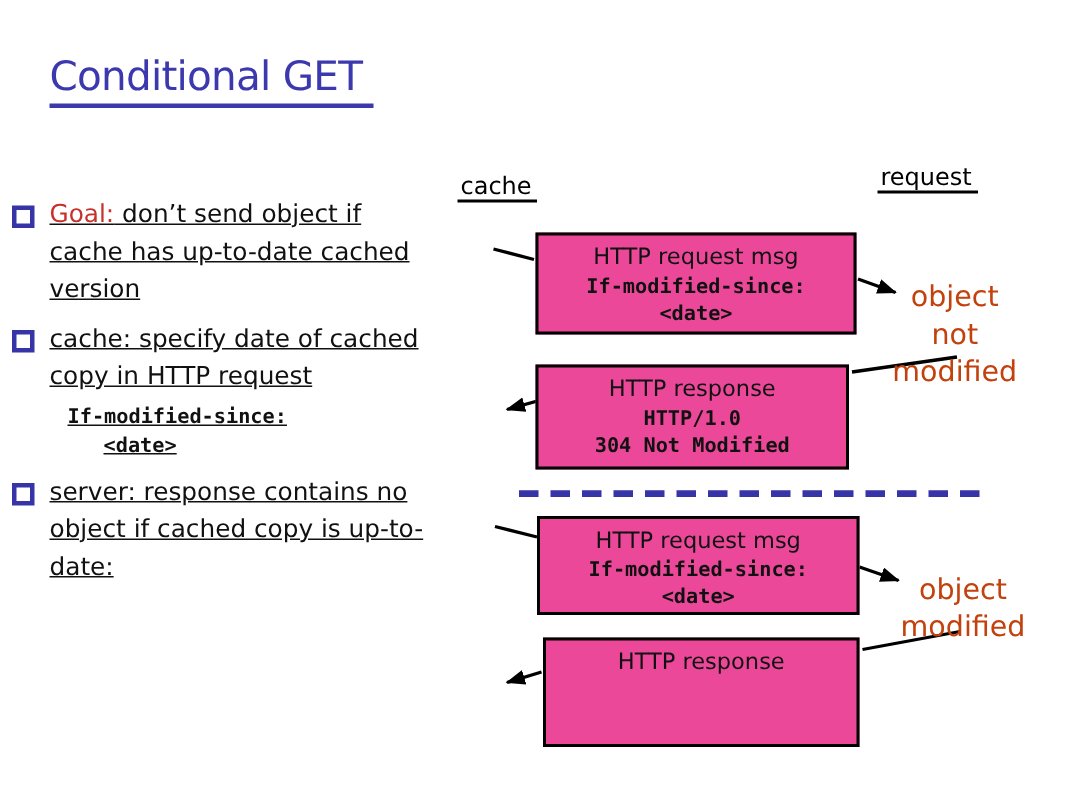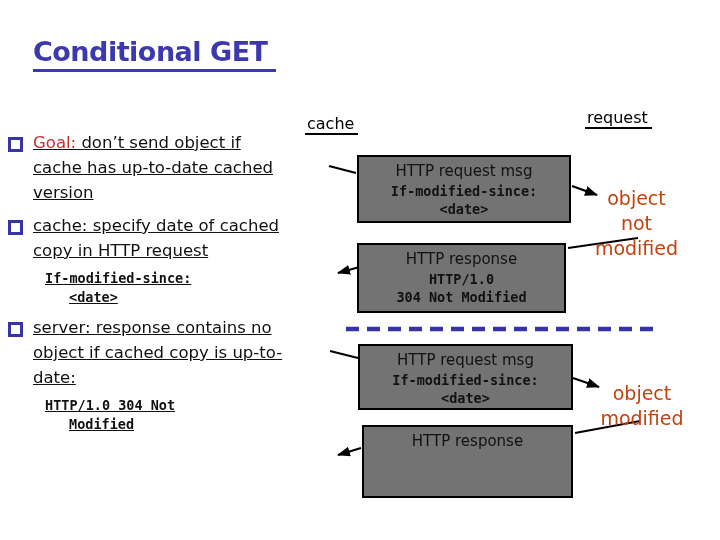--- a/index.html
+++ b/index.html
@@ -3,40 +3,40 @@
 <meta charset="utf-8">
 <style>
   html,body{margin:0;padding:0;}
   body{
     width:720px;height:540px;position:relative;overflow:hidden;
     background:#ffffff;font-family:"DejaVu Sans", sans-serif;color:#111;
   }
   
   .title{
     position:absolute;left:33px;top:36px;margin:0;
-    font-size:27px;font-weight:bold;color:#3c39ae;
+    font-size:27px;font-weight:normal;color:#3c39ae;
     border-bottom:3px solid #3c39ae;padding:0 8px 2px 0;letter-spacing:-0.5px;
   }
   
   .bullets{position:absolute;left:8px;top:130px;width:280px;}
   .bullet{position:relative;padding-left:25px;margin-bottom:8px;
     font-size:16.5px;line-height:25px;color:#111;text-decoration:underline;}
   .sq{position:absolute;left:0;top:7px;width:9px;height:9px;
     border:3px solid #3734a8;background:#fff;}
   .lead{color:#c8312b;}
   .codeblk{font-family:"DejaVu Sans Mono", monospace;font-weight:bold;
     font-size:13.5px;line-height:19px;margin:6px 0 2px 12px;color:#111;}
   .codeblk .l2{padding-left:24px;}
   
   .actor{position:absolute;font-size:16px;color:#000;
     border-bottom:2.5px solid #000;padding:0 4px 0 2px;}
   #actor-cache{left:305px;top:114px;}
   #actor-server{left:585px;top:108px;}
   
-  .msgbox{position:absolute;background:#737373;border:2px solid #000;
+  .msgbox{position:absolute;background:#ec4899;border:2px solid #000;
     text-align:center;box-sizing:border-box;}
   .msgbox .bt{font-size:15px;line-height:21px;padding-top:4px;color:#111;}
   .msgbox .bl{font-family:"DejaVu Sans Mono", monospace;font-weight:bold;
     font-size:13.5px;line-height:18px;color:#111;}
   #box1{left:357px;top:155px;width:214px;height:68px;}
   #box2{left:357px;top:243px;width:209px;height:70px;}
   #box3{left:358px;top:344px;width:215px;height:66px;}
   #box4{left:362px;top:425px;width:211px;height:73px;}
   #box4 .big{font-size:19px;line-height:27px;letter-spacing:1px;}
   
@@ -63,24 +63,20 @@
     <span>cache: specify date of cached copy in HTTP request</span>
     <div class="codeblk">
       <div>If-modified-since:</div>
       <div class="l2">&lt;date&gt;</div>
     </div>
   </div>
 
   <div class="bullet">
     <span class="sq"></span>
     <span>server: response contains no object if cached copy is up-to-date:</span>
-    <div class="codeblk">
-      <div>HTTP/1.0 304 Not</div>
-      <div class="l2">Modified</div>
-    </div>
   </div>
 
 </div>
 
 <div class="actor" id="actor-cache">cache</div>
 <div class="actor" id="actor-server">request</div>
 
 <svg class="overlay" width="720" height="540">
   <defs>
     <marker id="ah" markerUnits="userSpaceOnUse" markerWidth="14" markerHeight="11" refX="12" refY="5" orient="auto">

